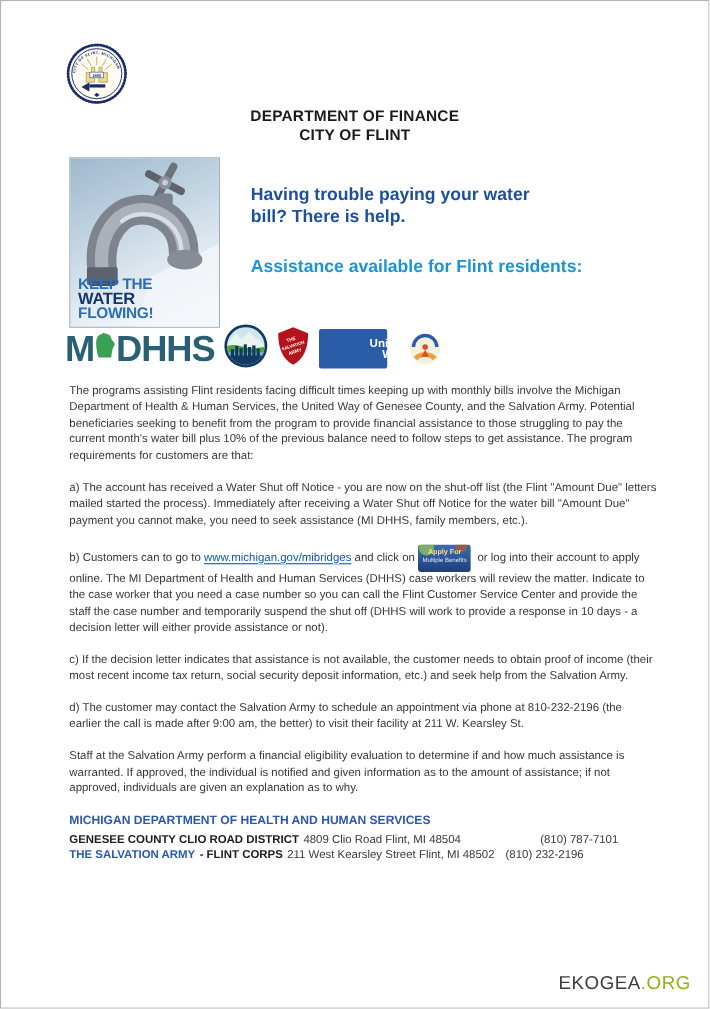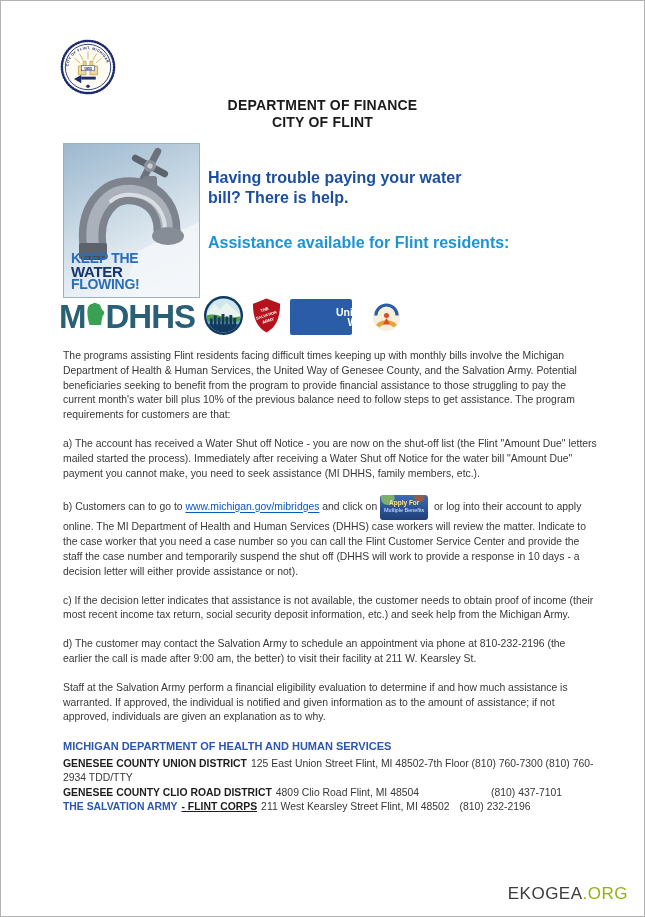--- a/index.html
+++ b/index.html
@@ -17,21 +17,21 @@
   .hero{position:absolute;left:62px;top:142px;display:flex;}
   .faucet{
     position:relative;width:135px;height:153px;flex:0 0 auto;
     border:1px solid #9fb0bc;
     background:linear-gradient(155deg,#9db8cf 0%,#c3d5e2 38%,#e8eff5 72%,#ffffff 100%);
   }
   .faucet-caption{position:absolute;left:7px;bottom:6px;font-weight:bold;
     letter-spacing:-0.3px;line-height:13px;font-size:14px;}
   .cap-blue{color:#2a6db8;}
   .cap-navy{color:#14356e;font-size:15px;}
-  .hero-text{margin-left:8px;padding-top:25px;}
+  .hero-text{margin-left:28px;padding-top:25px;}
   .heading-primary{color:#1d4fa1;font-weight:bold;font-size:16px;line-height:20px;
     max-width:278px;}
   .heading-secondary{color:#1b94d6;font-weight:bold;font-size:16px;margin-top:26px;
     white-space:nowrap;}
   
   .logos{position:absolute;left:58px;top:294px;height:44px;display:flex;align-items:center;}
   .mdhhs{display:flex;align-items:center;color:#2a6076;font-weight:bold;
     font-size:33px;letter-spacing:-1px;}
   .mdhhs svg{margin:-6px -1px 0 -1px;}
   .logo-circle{margin-left:8px;}
@@ -56,21 +56,21 @@
   }
   .apply-btn .l1{display:block;font-size:6.5px;line-height:8px;padding-top:4px;
     color:#ffe08a;font-weight:bold;}
   .apply-btn .l2{display:block;font-size:5.5px;line-height:7px;color:#d7e6ff;}
   
   .contacts{margin-top:4px;}
   .contacts-heading{color:#2b57ae;font-weight:bold;font-size:11px;margin:0 0 3px 0;}
   .contact-row{font-size:10.4px;line-height:14.5px;}
   .contact-name{font-weight:bold;color:#1d1d1d;margin-right:4px;}
   .contact-name.blue{color:#2b57ae;}
-  .contact-suffix{font-weight:bold;color:#1d1d1d;margin-right:4px;text-decoration:underline;}
+  .contact-suffix{font-weight:bold;color:#1d1d1d;margin-right:4px;}
   .gap-wide{display:inline-block;width:72px;}
   .gap-small{display:inline-block;width:10px;}
   
   .footer-brand{position:absolute;right:16px;bottom:12px;font-size:17px;
     letter-spacing:.5px;color:#3c3c3c;}
   .footer-brand .tld{color:#8fb312;}
 </style>
 </head>
 <body>
 
@@ -197,27 +197,26 @@
         <circle cx="15" cy="13" r="2.6" fill="#d84e27"></circle>
         <path d="M15,15.5 L11.5,22 L18.5,22 Z" fill="#d84e27"></path>
       </svg>
     </div>
   </div>
 
   <div class="content">
     <p>The programs assisting Flint residents facing difficult times keeping up with monthly bills involve the Michigan Department of Health &amp; Human Services, the United Way of Genesee County, and the Salvation Army. Potential beneficiaries seeking to benefit from the program to provide financial assistance to those struggling to pay the current month's water bill plus 10% of the previous balance need to follow steps to get assistance. The program requirements for customers are that:</p>
     <p>a) The account has received a Water Shut off Notice - you are now on the shut-off list (the Flint "Amount Due" letters mailed started the process). Immediately after receiving a Water Shut off Notice for the water bill "Amount Due" payment you cannot make, you need to seek assistance (MI DHHS, family members, etc.).</p>
     <p><span>b) Customers can to go to </span><a href="#">www.michigan.gov/mibridges</a><span> and click on</span><span class="apply-btn"><span class="l1">Apply For</span><span class="l2">Multiple Benefits</span></span><span> or log into their account to apply online. The MI Department of Health and Human Services (DHHS) case workers will review the matter. Indicate to the case worker that you need a case number so you can call the Flint Customer Service Center and provide the staff the case number and temporarily suspend the shut off (DHHS will work to provide a response in 10 days - a decision letter will either provide assistance or not).</span></p>
-    <p>c) If the decision letter indicates that assistance is not available, the customer needs to obtain proof of income (their most recent income tax return, social security deposit information, etc.) and seek help from the Michigan Army.</p>
+    <p>c) If the decision letter indicates that assistance is not available, the customer needs to obtain proof of income (their most recent income tax return, social security deposit information, etc.) and seek help from the Salvation Army.</p>
     <p>d) The customer may contact the Salvation Army to schedule an appointment via phone at 810-232-2196 (the earlier the call is made after 9:00 am, the better) to visit their facility at 211 W. Kearsley St.</p>
     <p>Staff at the Salvation Army perform a financial eligibility evaluation to determine if and how much assistance is warranted. If approved, the individual is notified and given information as to the amount of assistance; if not approved, individuals are given an explanation as to why.</p>
 
     <div class="contacts">
       <div class="contacts-heading">MICHIGAN DEPARTMENT OF HEALTH AND HUMAN SERVICES</div>
-      <div class="contact-row"><span class="contact-name">GENESEE COUNTY UNION DISTRICT</span><span>125 East Union Street Flint, MI 48502-7th Floor (810) 760-7300 (810) 760-2934 TDD/TTY</span></div>
-      <div class="contact-row"><span class="contact-name">GENESEE COUNTY CLIO ROAD DISTRICT</span><span>4809 Clio Road Flint, MI 48504</span><span class="gap-wide"></span><span>(810) 437-7101</span></div>
+      <div class="contact-row"><span class="contact-name">GENESEE COUNTY CLIO ROAD DISTRICT</span><span>4809 Clio Road Flint, MI 48504</span><span class="gap-wide"></span><span>(810) 787-7101</span></div>
       <div class="contact-row"><span class="contact-name blue">THE SALVATION ARMY</span><span class="contact-suffix">- FLINT CORPS</span><span>211 West Kearsley Street Flint, MI 48502</span><span class="gap-small"></span><span>(810) 232-2196</span></div>
     </div>
   </div>
 
   <div class="footer-brand"><span>EKOGEA</span><span class="tld">.ORG</span></div>
 
 </div>
 
 </body></html>

